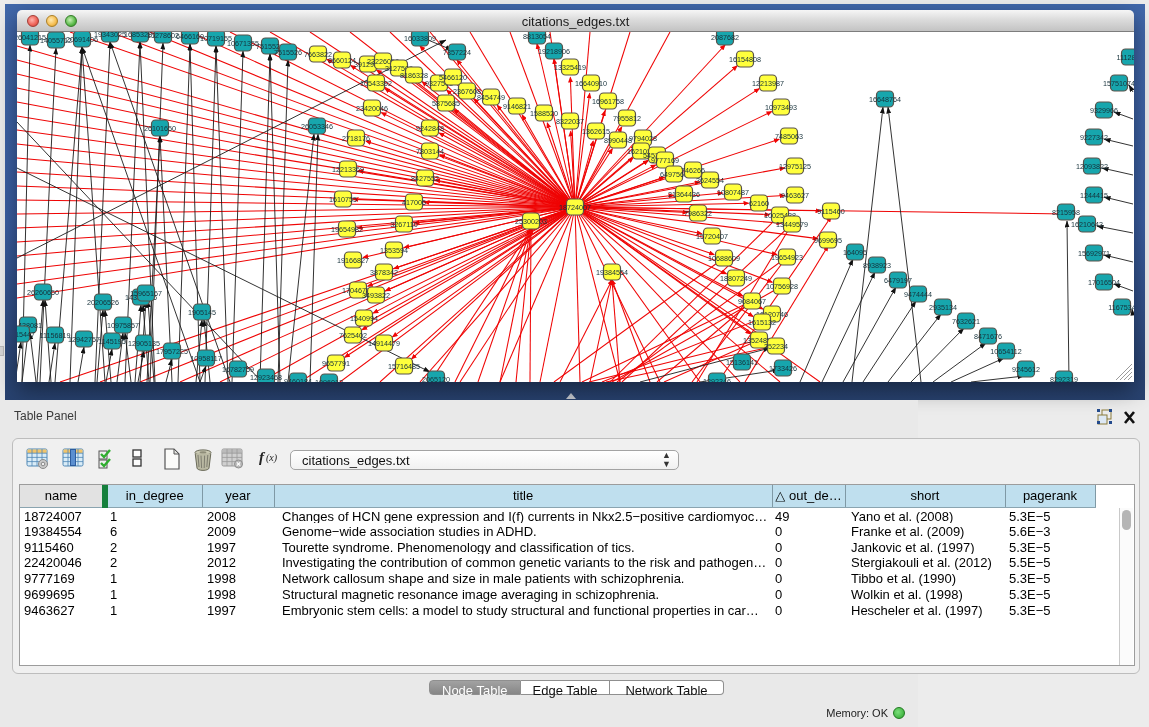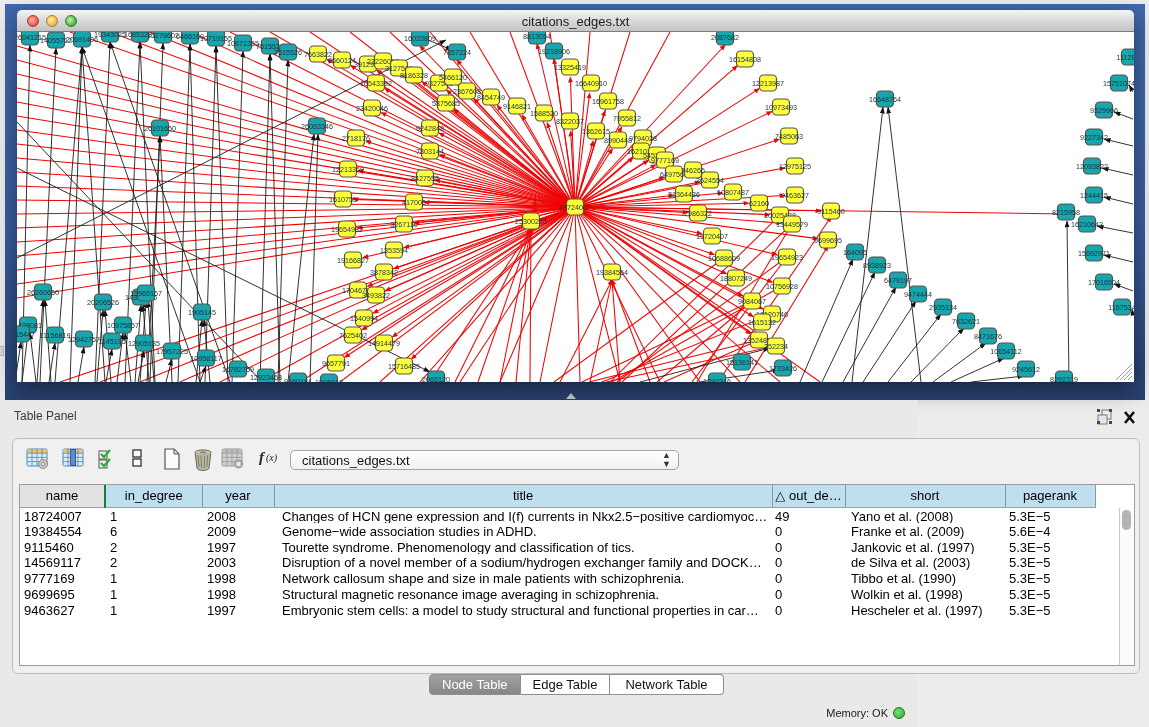--- a/index.html
+++ b/index.html
@@ -24,29 +24,29 @@
 #toolbar .ic { position:absolute; top:0; }
 #combo { position:absolute; left:277px; top:11px; width:389px; height:20px;
   background:linear-gradient(#ffffff,#f1f1f1); border:1px solid #a3a3a3; border-radius:5px; }
 #combo .t { position:absolute; left:11px; top:2px; font-size:13px; color:#111; }
 #combo .a { position:absolute; right:7px; top:0px; font-size:9px; color:#333; line-height:9px; text-align:center; }
 #tablebox { position:absolute; left:6px; top:45px; width:1116px; height:182px;
   background:#fff; border:1px solid #9c9c9c; overflow:hidden; }
 table { border-collapse:collapse; table-layout:fixed; font-size:13px; color:#000; }
 thead td { background:#bfdfee; text-align:center; font-size:13px; height:22px;
   border-right:1px solid #7f99a5; border-bottom:1px solid #8aa4b0; padding-left:0 !important; }
-thead td:first-child { background:#e2e2e2; border-right:2px solid #15803d;text-align:center; }
+thead td:first-child { background:#e2e2e2; border-right:6px solid #15803d;text-align:center; }
 tbody td { height:15.8px; line-height:13px; padding-top:2px; vertical-align:top; white-space:nowrap; overflow:hidden; }
 #vscroll { position:absolute; right:1px; top:23px; width:14px; height:158px;
   background:#fbfbfb; border-left:1px solid #c9c9c9; }
 #vthumb { position:absolute; left:2px; top:2px; width:9px; height:20px; background:#b5b5b5; border-radius:5px; }
 #tabs { position:absolute; left:429px; top:274px; height:21px; display:flex;
   font-size:13px; }
 #tabs div { padding:2px 12px 0 12px; border:1px solid #8f8f8f; border-left:none;
-  background:#fff; color:#111; }
+  background:#fff; color:#111;margin-top:6px; }
 #tabs div:first-child { border-left:1px solid #8f8f8f; border-radius:4px 0 0 4px;
   background:linear-gradient(#a2a2a2,#868686); color:#fff; }
 #tabs div:last-child { border-radius:0 4px 4px 0; padding:2px 15px 0 15px; }
 #status { position:absolute; right:13px; top:307px; font-size:11px; color:#222; }
 #status .dot { display:inline-block; width:12px; height:12px; border-radius:50%;
   background:radial-gradient(circle at 4px 4px, #7ce07c, #2da42d); border:1px solid #1f7a1f;
   vertical-align:-2px; margin-left:5px; }
 #paneicons { position:absolute; right:12px; top:9px; }
 </style></head>
 <body>
@@ -697,41 +697,41 @@
               <td style="width:90px;padding-left:4px">5.3E−5</td>
               <td></td>
             </tr>
 <tr>
               <td style="width:85px;padding-left:4px">19384554</td>
               <td style="width:97px;padding-left:5px">6</td>
               <td style="width:72px;padding-left:5px">2009</td>
               <td style="width:498px;padding-left:8px">Genome−wide association studies in ADHD.</td>
               <td style="width:73px;padding-left:3px">0</td>
               <td style="width:160px;padding-left:6px">Franke et al. (2009)</td>
-              <td style="width:90px;padding-left:4px">5.6E−4</td>
+              <td style="width:90px;padding-left:4px">5.6E−3</td>
               <td></td>
             </tr>
 <tr>
               <td style="width:85px;padding-left:4px">9115460</td>
               <td style="width:97px;padding-left:5px">2</td>
               <td style="width:72px;padding-left:5px">1997</td>
               <td style="width:498px;padding-left:8px">Tourette syndrome. Phenomenology and classification of tics.</td>
               <td style="width:73px;padding-left:3px">0</td>
               <td style="width:160px;padding-left:6px">Jankovic et al. (1997)</td>
               <td style="width:90px;padding-left:4px">5.3E−5</td>
               <td></td>
             </tr>
 <tr>
-              <td style="width:85px;padding-left:4px">14569117</td>
+              <td style="width:85px;padding-left:4px">22420046</td>
               <td style="width:97px;padding-left:5px">2</td>
-              <td style="width:72px;padding-left:5px">2003</td>
-              <td style="width:498px;padding-left:8px">Disruption of a novel member of a sodium/hydrogen exchanger family and DOCK…</td>
+              <td style="width:72px;padding-left:5px">2012</td>
+              <td style="width:498px;padding-left:8px">Investigating the contribution of common genetic variants to the risk and pathogen…</td>
               <td style="width:73px;padding-left:3px">0</td>
-              <td style="width:160px;padding-left:6px">de Silva et al. (2003)</td>
-              <td style="width:90px;padding-left:4px">5.3E−5</td>
+              <td style="width:160px;padding-left:6px">Stergiakouli et al. (2012)</td>
+              <td style="width:90px;padding-left:4px">5.5E−5</td>
               <td></td>
             </tr>
 <tr>
               <td style="width:85px;padding-left:4px">9777169</td>
               <td style="width:97px;padding-left:5px">1</td>
               <td style="width:72px;padding-left:5px">1998</td>
               <td style="width:498px;padding-left:8px">Network callosum shape and size in male patients with schizophrenia.</td>
               <td style="width:73px;padding-left:3px">0</td>
               <td style="width:160px;padding-left:6px">Tibbo et al. (1990)</td>
               <td style="width:90px;padding-left:4px">5.3E−5</td>

